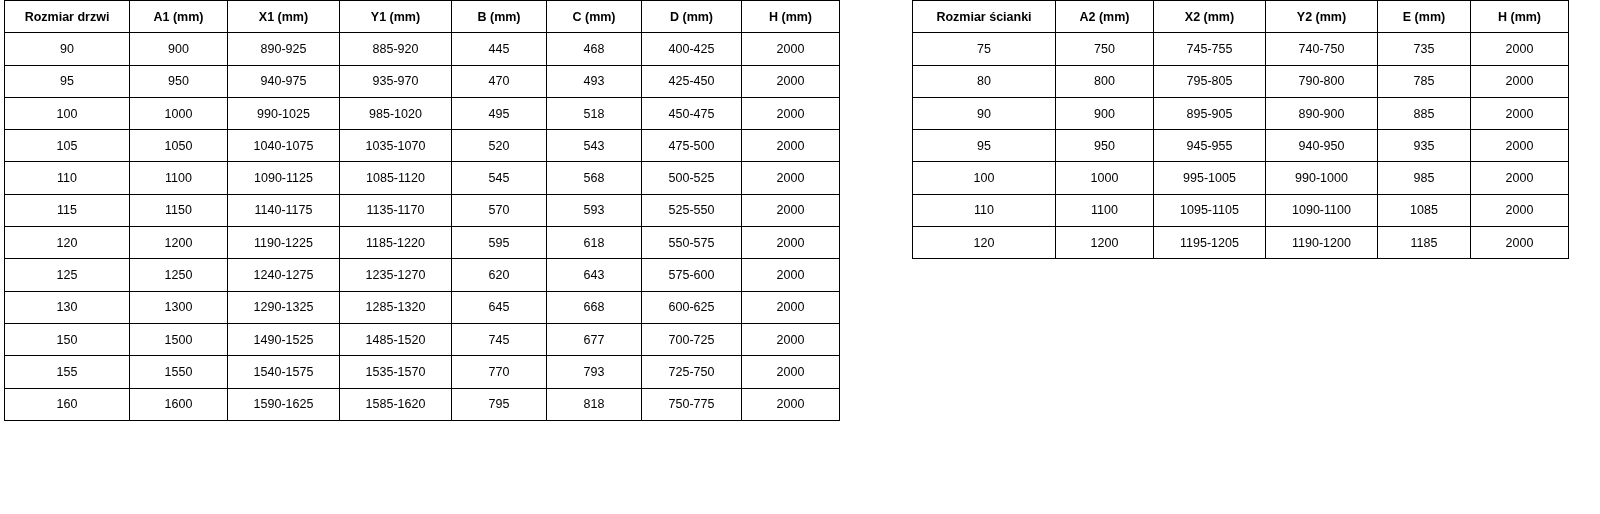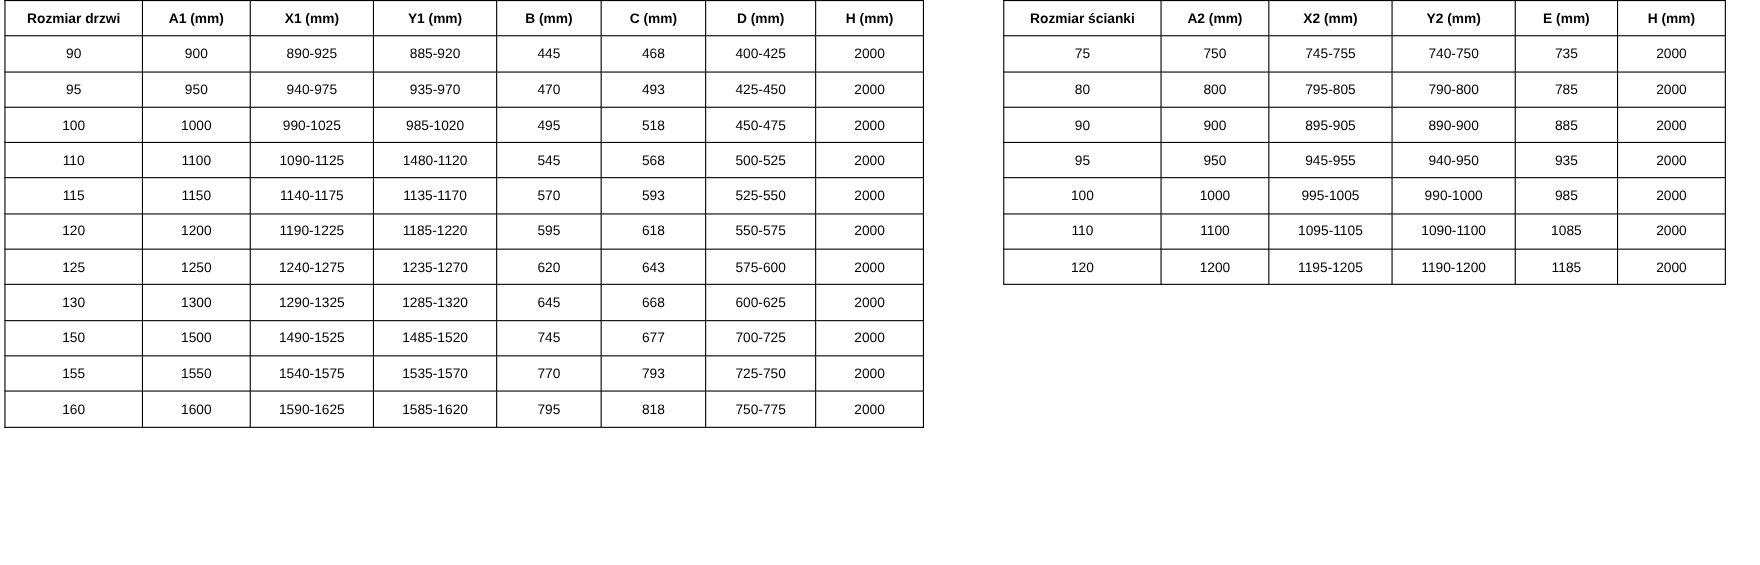--- a/index.html
+++ b/index.html
@@ -121,24 +121,34 @@
             <td>100</td>
             <td>1000</td>
             <td>990-1025</td>
             <td>985-1020</td>
             <td>495</td>
             <td>518</td>
             <td>450-475</td>
             <td>2000</td>
           </tr>
           <tr>
+            <td>105</td>
+            <td>1050</td>
+            <td>1040-1075</td>
+            <td>1035-1070</td>
+            <td>520</td>
+            <td>543</td>
+            <td>475-500</td>
+            <td>2000</td>
+          </tr>
+          <tr>
             <td>110</td>
             <td>1100</td>
             <td>1090-1125</td>
-            <td>1480-1120</td>
+            <td>1085-1120</td>
             <td>545</td>
             <td>568</td>
             <td>500-525</td>
             <td>2000</td>
           </tr>
           <tr>
             <td>115</td>
             <td>1150</td>
             <td>1140-1175</td>
             <td>1135-1170</td>

